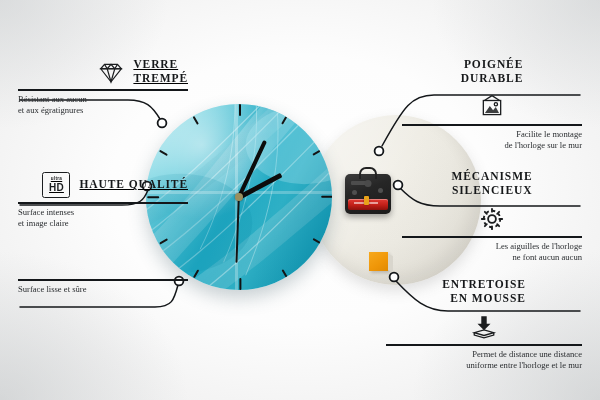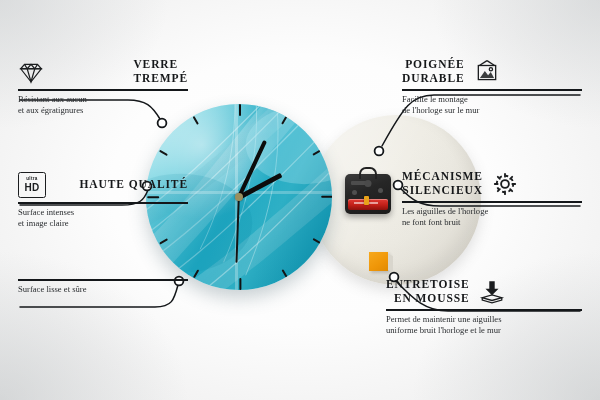--- a/index.html
+++ b/index.html
@@ -90,34 +90,34 @@
   .hand.minute{width:62px;height:4px;margin-top:-2px;}
   .hand.second{width:66px;height:1.6px;margin-top:-.8px;background:#141414;}
   .cap{position:absolute;left:50%;top:50%;width:8px;height:8px;margin:-4px 0 0 -4px;border-radius:50%;background:#9a8f5e;box-shadow:0 0 2px rgba(0,0,0,.5);}
 
   
   #lines{position:absolute;left:0;top:0;width:600px;height:400px;pointer-events:none;}
 
   
   .callout{position:absolute;}
   .callout .row{display:flex;align-items:center;gap:9px;}
-  .callout.left .row{justify-content:space-between;}
-  .callout.right .row{}
+  .callout.left .row{justify-content:flex-end;text-decoration:underline;}
+  .callout.right .row{flex-direction:column;}
   .ttl{
     font-family:"Liberation Serif", serif;
     font-weight:bold;font-size:11.5px;letter-spacing:.9px;color:#16181a;
     line-height:13.5px;text-transform:uppercase;white-space:nowrap;
   }
   .callout.right .ttl{text-align:right;}
   .rule{height:1.5px;background:#14171a;margin:4px 0 3px;}
   .sub{
     font-family:"Liberation Serif", serif;
     font-size:8.6px;color:#2a2d30;line-height:11px;white-space:nowrap;
   }
-  .callout.right .sub{}
+  .callout.right .sub{text-align:right;}
   .ico{width:26px;height:26px;flex:0 0 26px;display:block;}
   .callout.right .ico{order:2;}
 
   .hdbox{
     width:25px;height:24px;border:1.6px solid #1b1d1f;border-radius:2.5px;
     display:flex;flex-direction:column;align-items:center;justify-content:center;
     font-family:"Liberation Sans", sans-serif;line-height:1;
   }
   .hdbox .u{font-size:4.6px;font-weight:bold;letter-spacing:.3px;color:#1b1d1f;}
   .hdbox .h{font-size:10px;font-weight:bold;letter-spacing:.2px;color:#1b1d1f;margin-top:.5px;}
@@ -327,35 +327,35 @@
           <circle cx="12" cy="12" r="7.6" stroke-dasharray="2.6 3.4"></circle>
         </g>
       </svg>
       <div>
         <div class="ttl">MÉCANISME</div>
         <div class="ttl">SILENCIEUX</div>
       </div>
     </div>
     <div class="rule"></div>
     <div class="sub">Les aiguilles de l'horloge</div>
-    <div class="sub">ne font font bruit</div>
+    <div class="sub">ne font aucun aucun</div>
   </div>
 
   <div class="callout right" style="right:18px;top:278px;width:196px;">
     <div class="row">
       <svg class="ico" viewBox="0 0 24 24">
         <g fill="none" stroke="#1b1d1f" stroke-width="1.2">
           <path d="M9.5,2 L14.5,2 L14.5,9 L18,9 L12,15 L6,9 L9.5,9 Z" fill="#1b1d1f" stroke="none"></path>
           <path d="M12,14.6 L21,17.2 L12,19.8 L3,17.2 Z"></path>
           <path d="M3,17.2 L3,19.4 L12,22 L21,19.4 L21,17.2"></path>
         </g>
       </svg>
       <div>
         <div class="ttl">ENTRETOISE</div>
         <div class="ttl">EN MOUSSE</div>
       </div>
     </div>
     <div class="rule"></div>
-    <div class="sub">Permet de maintenir une aiguilles</div>
-    <div class="sub">uniforme bruit l'horloge et le mur</div>
+    <div class="sub">Permet de distance une distance</div>
+    <div class="sub">uniforme entre l'horloge et le mur</div>
   </div>
 
 </div>
 
 </body></html>

